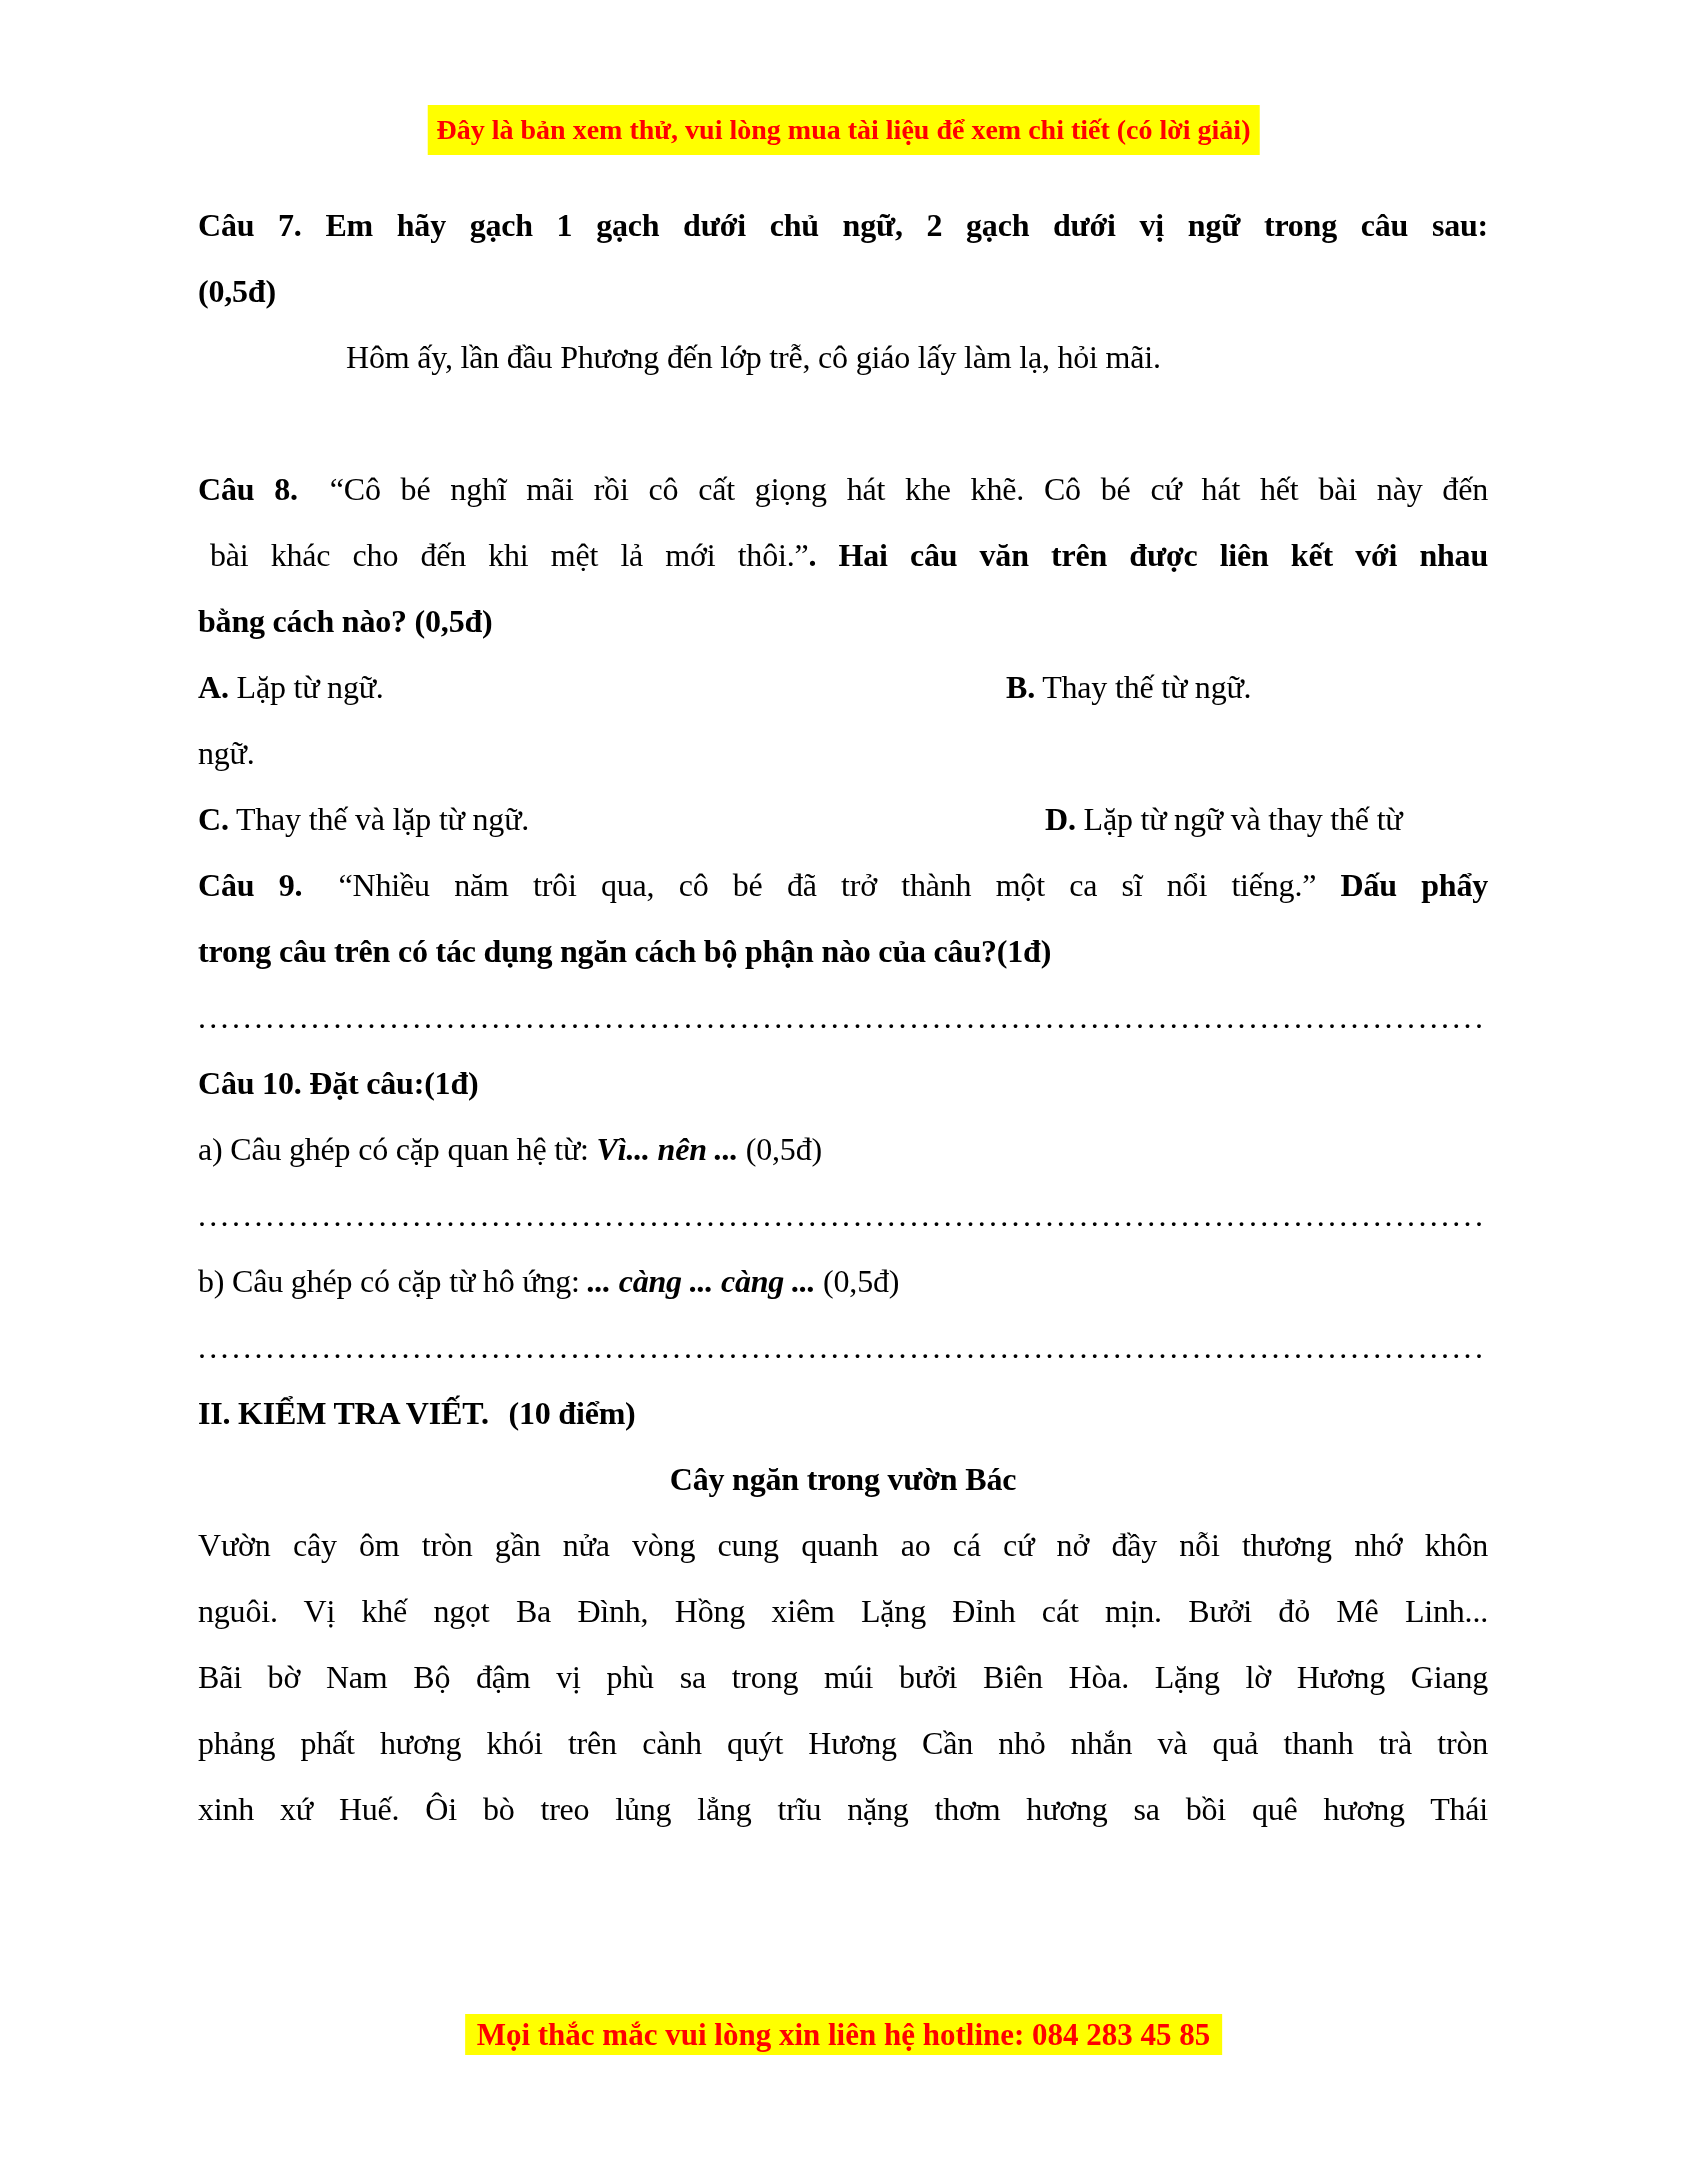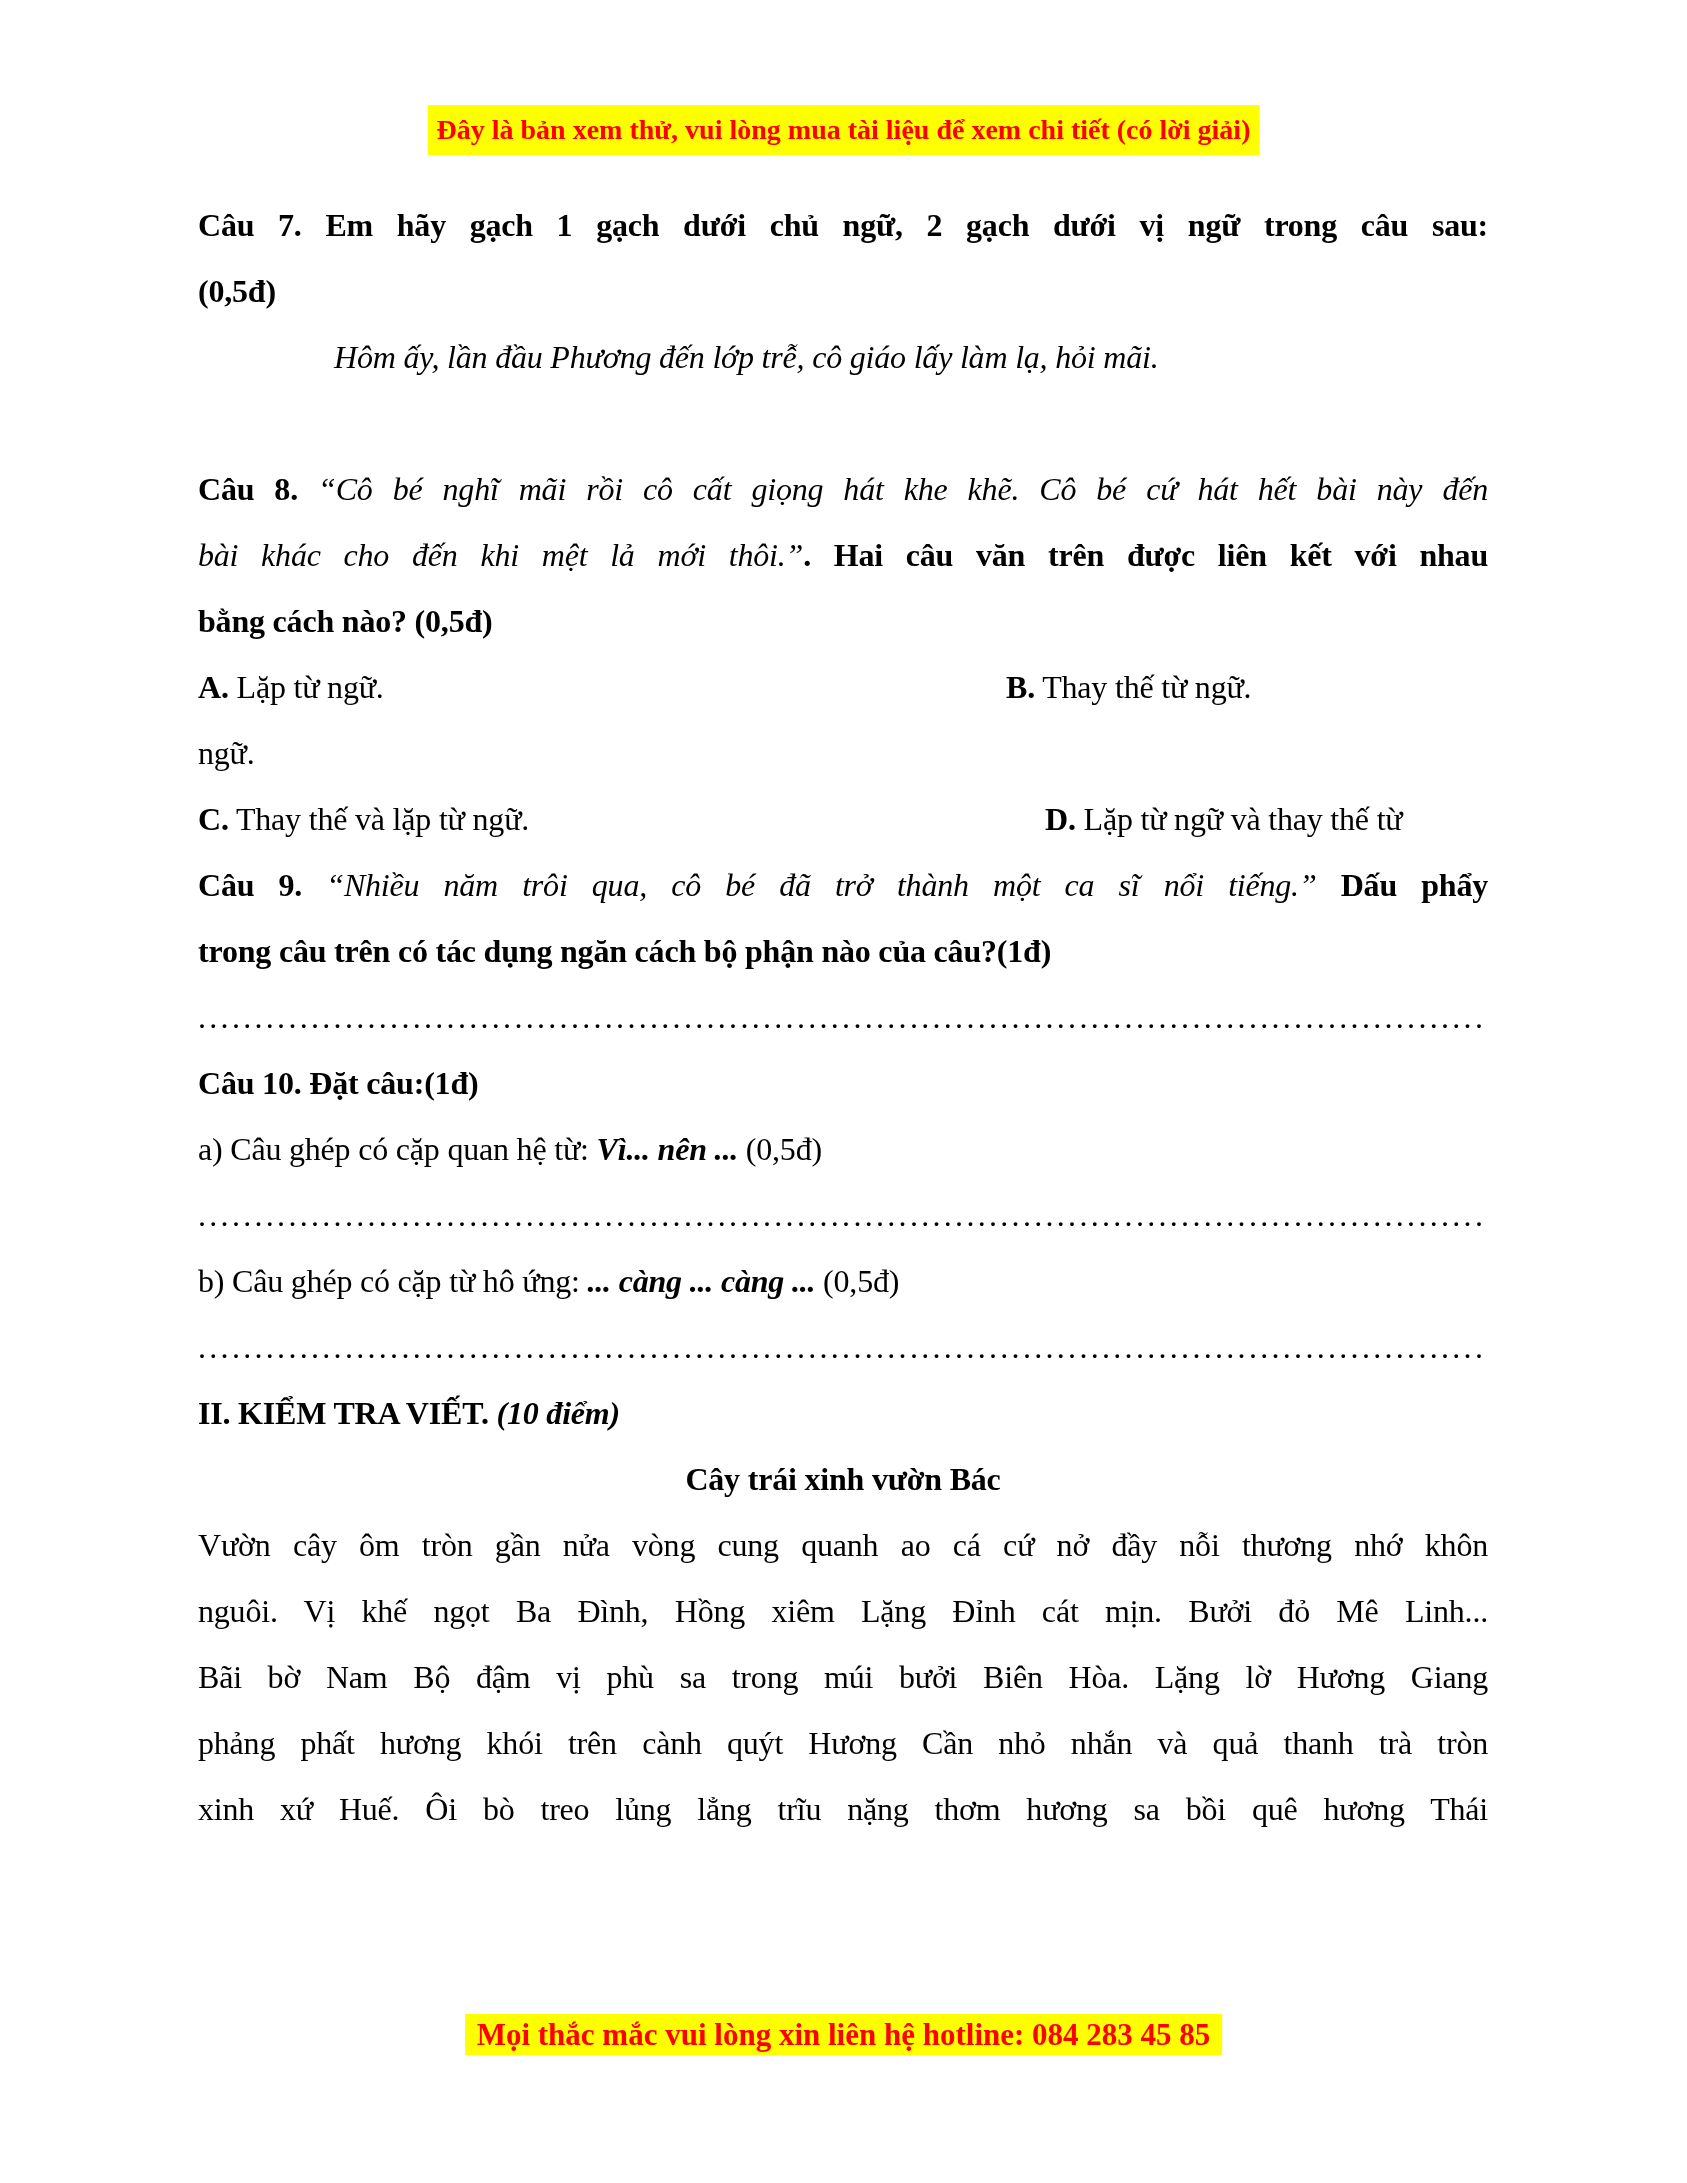--- a/index.html
+++ b/index.html
@@ -24,21 +24,21 @@
     height:41px;line-height:41px;
     font-size:31px;font-weight:bold;
     white-space:nowrap;padding:0 12px;
   }
   .content{
     position:absolute;left:198px;top:192px;width:1290px;
     font-size:32px;line-height:66px;letter-spacing:-0.2px;
   }
   .line{min-height:66px;}
   .b{font-weight:bold;}
-  .i{font-style:italic;}
+  .i{margin-left:12px;}
   .bi{font-weight:bold;font-style:italic;}
   .just{text-align:justify;text-align-last:justify;}
   .center{text-align:center;}
   .indent{padding-left:136px;}
   .dots{white-space:nowrap;overflow:hidden;letter-spacing:3.3px;}
   .opts{position:relative;}
   .col2{position:absolute;top:0;}
   .col-b{left:808px;}
   .col-d{left:847px;}
 </style>
@@ -76,21 +76,21 @@
 
     <div class="line b">Câu 10. Đặt câu:(1đ)</div>
     <div class="line"><span>a) Câu ghép có cặp quan hệ từ: </span><span class="bi">Vì... nên ...</span><span> (0,5đ)</span></div>
     <div class="line dots">...........................................................................................................................................</div>
 
     <div class="line"><span>b) Câu ghép có cặp từ hô ứng: </span><span class="bi">... càng ... càng ...</span><span> (0,5đ)</span></div>
     <div class="line dots">...........................................................................................................................................</div>
 
     <div class="line b"><span>II. KIỂM TRA VIẾT. </span><span class="i">(10 điểm)</span></div>
 
-    <div class="line b center">Cây trái xinh vườn Bác</div>
+    <div class="line b center">Cây ngăn trong vườn Bác</div>
     <div class="line just">Vườn cây ôm tròn gần nửa vòng cung quanh ao cá cứ nở đầy nỗi thương nhớ khôn</div>
     <div class="line just">nguôi. Vị khế ngọt Ba Đình, Hồng xiêm Lặng Đỉnh cát mịn. Bưởi đỏ Mê Linh...</div>
     <div class="line just">Bãi bờ Nam Bộ đậm vị phù sa trong múi bưởi Biên Hòa. Lặng lờ Hương Giang</div>
     <div class="line just">phảng phất hương khói trên cành quýt Hương Cần nhỏ nhắn và quả thanh trà tròn</div>
     <div class="line just">xinh xứ Huế. Ôi bò treo lủng lẳng trĩu nặng thơm hương sa bồi quê hương Thái</div>
 
   </div>
 
   <div class="footer">Mọi thắc mắc vui lòng xin liên hệ hotline: 084 283 45 85</div>
 

